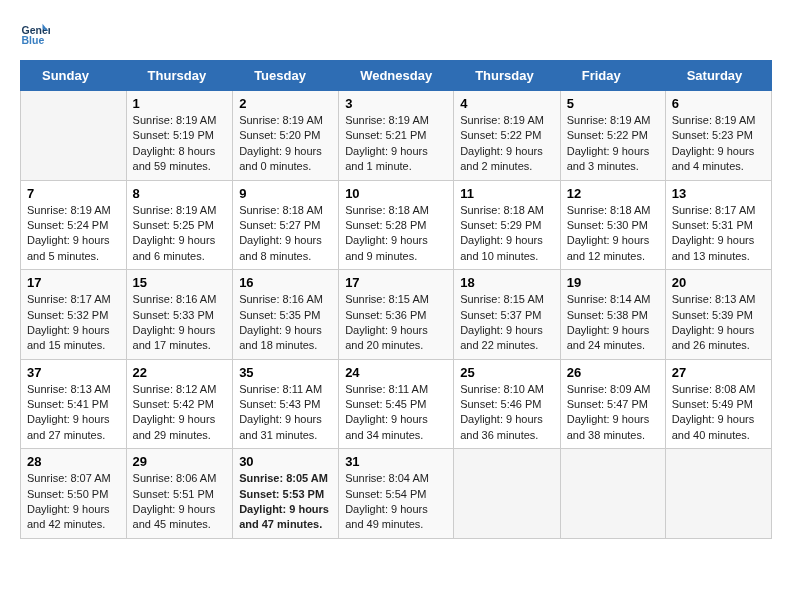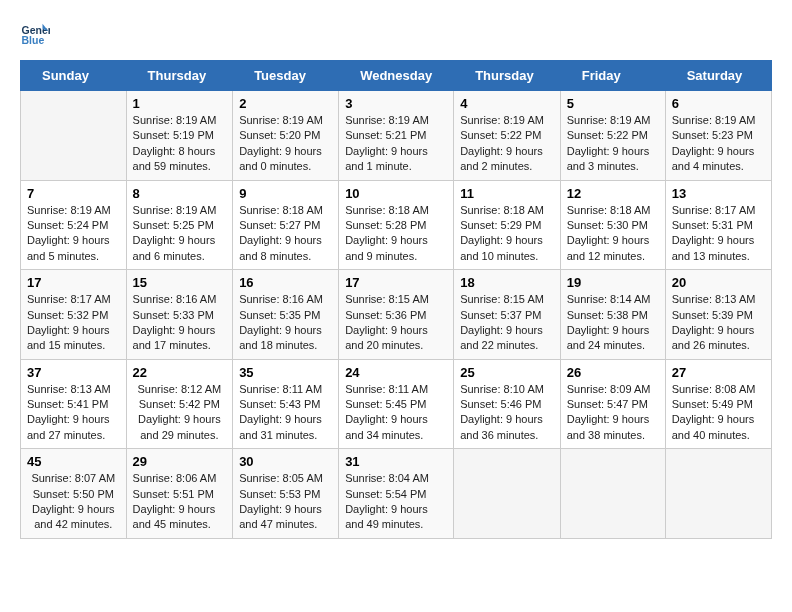--- a/index.html
+++ b/index.html
@@ -257,21 +257,21 @@
       <tr>
         <td>
           <span class="day-num">37</span>
           <div class="day-info" style="white-space: pre-line;">Sunrise: 8:13 AM
 Sunset: 5:41 PM
 Daylight: 9 hours
 and 27 minutes.</div>
         </td>
         <td>
           <span class="day-num">22</span>
-          <div class="day-info" style="white-space: pre-line; text-align: center;">Sunrise: 8:12 AM
+          <div class="day-info" style="white-space: pre-line;">Sunrise: 8:12 AM
 Sunset: 5:42 PM
 Daylight: 9 hours
 and 29 minutes.</div>
         </td>
         <td>
           <span class="day-num">35</span>
           <div class="day-info" style="white-space: pre-line;">Sunrise: 8:11 AM
 Sunset: 5:43 PM
 Daylight: 9 hours
 and 31 minutes.</div>
@@ -300,36 +300,36 @@
         <td>
           <span class="day-num">27</span>
           <div class="day-info" style="white-space: pre-line;">Sunrise: 8:08 AM
 Sunset: 5:49 PM
 Daylight: 9 hours
 and 40 minutes.</div>
         </td>
       </tr>
       <tr>
         <td>
-          <span class="day-num">45</span>
-          <div class="day-info" style="white-space: pre-line; text-align: center;">Sunrise: 8:07 AM
+          <span class="day-num">28</span>
+          <div class="day-info" style="white-space: pre-line;">Sunrise: 8:07 AM
 Sunset: 5:50 PM
 Daylight: 9 hours
 and 42 minutes.</div>
         </td>
         <td>
           <span class="day-num">29</span>
           <div class="day-info" style="white-space: pre-line;">Sunrise: 8:06 AM
 Sunset: 5:51 PM
 Daylight: 9 hours
 and 45 minutes.</div>
         </td>
         <td>
           <span class="day-num">30</span>
-          <div class="day-info" style="white-space: pre-line;">Sunrise: 8:05 AM
+          <div class="day-info" style="white-space: pre-line; font-weight: bold;">Sunrise: 8:05 AM
 Sunset: 5:53 PM
 Daylight: 9 hours
 and 47 minutes.</div>
         </td>
         <td>
           <span class="day-num">31</span>
           <div class="day-info" style="white-space: pre-line;">Sunrise: 8:04 AM
 Sunset: 5:54 PM
 Daylight: 9 hours
 and 49 minutes.</div>

